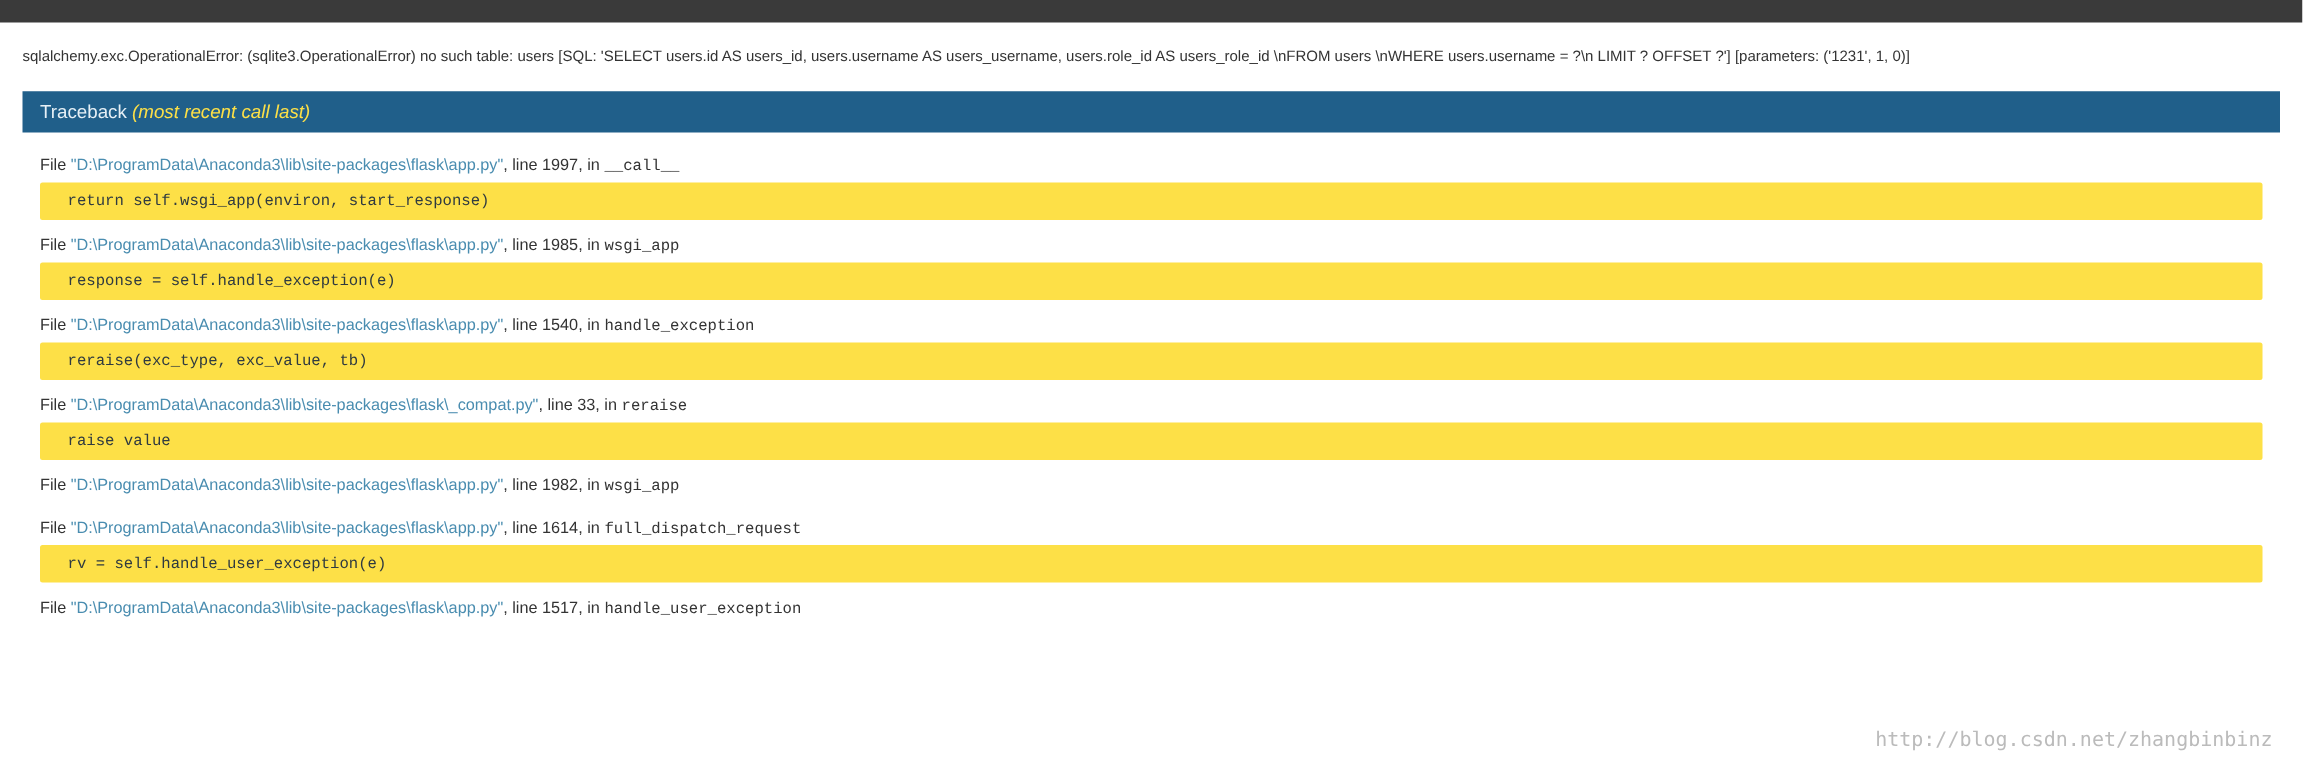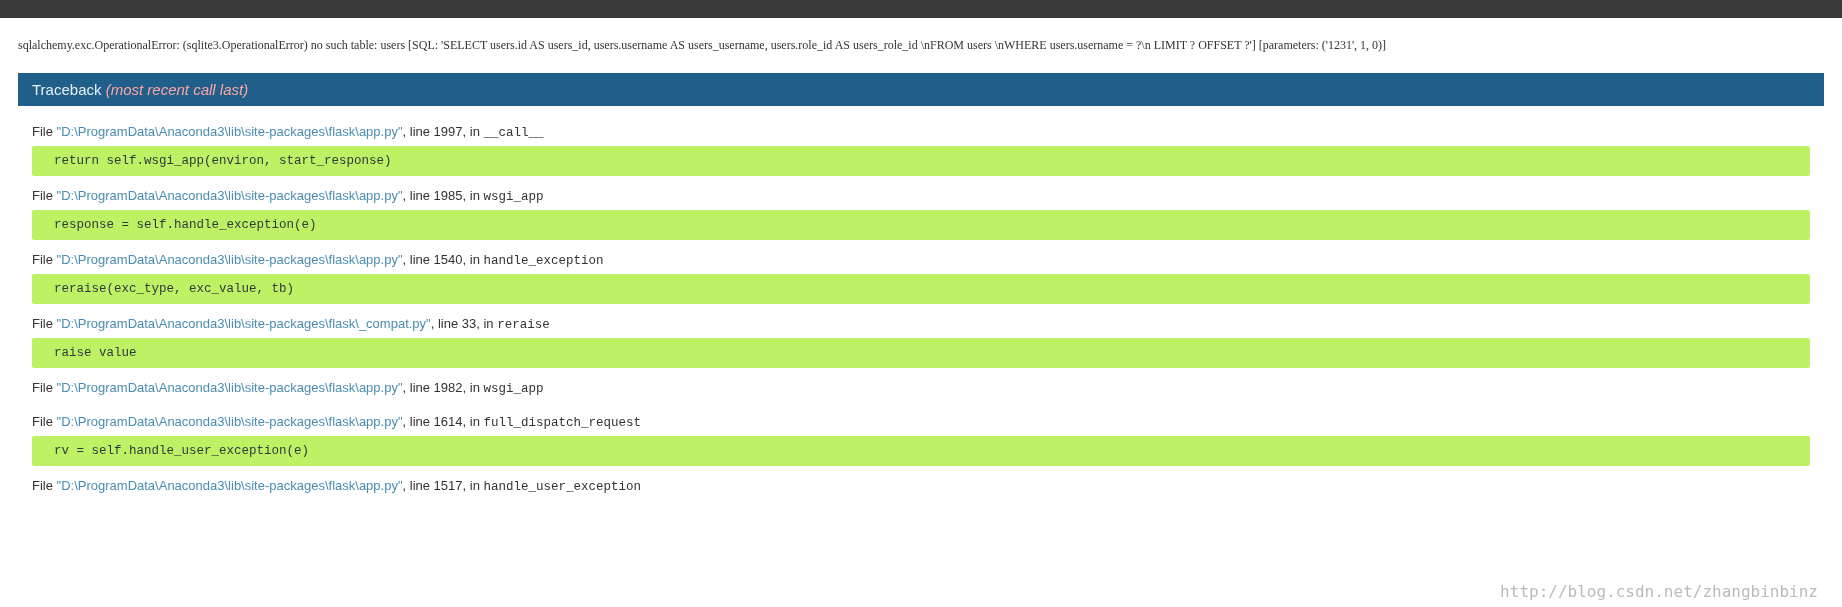--- a/index.html
+++ b/index.html
@@ -20,54 +20,54 @@
     padding: 18px 18px 0 18px;
   }
   h1.error-title {
     font-size: 36px;
     font-weight: 400;
     margin: 10px 0 12px 0;
     color: #333;
     letter-spacing: .2px;
   }
   .error-desc {
-    font-family: Liberation Serif, serif;
+    font-family: Liberation Sans, sans-serif;
     font-size: 12px;
     color: #333;
     white-space: pre-wrap;
     line-height: 1.55;
     margin-bottom: 18px;
   }
   .traceback-header {
     background: #205f8a;
     color: #e6f0f6;
     padding: 8px 14px;
     font-size: 15px;
   }
   .traceback-header .most {
-    color: #fca5a5;
+    color: #fde047;
     font-style: italic;
   }
   .frames {
     padding: 12px 0 0 0;
   }
   .frame {
     margin: 0 0 6px 0;
   }
   .frame-loc {
     padding: 6px 14px;
     font-size: 13px;
     color: #333;
   }
   .frame-loc .file-label { color:#333;margin-top:48px; }
   .frame-loc .path  { color:#4a8db0; }
   .frame-loc .line  { color:#333; }
   .frame-loc .func  { font-family: Consolas, "Courier New", monospace; font-size:12.5px; color:#333;}
   .code {
-    background: #bef264;
+    background: #fde047;
     padding: 8px 22px;
     font-family: Consolas, "Courier New", monospace;
     font-size: 12.5px;
     color: #2f3a40;
     border-radius: 2px;
     margin: 0 14px;
   }
   .watermark {
     position: fixed;
     right: 24px;

